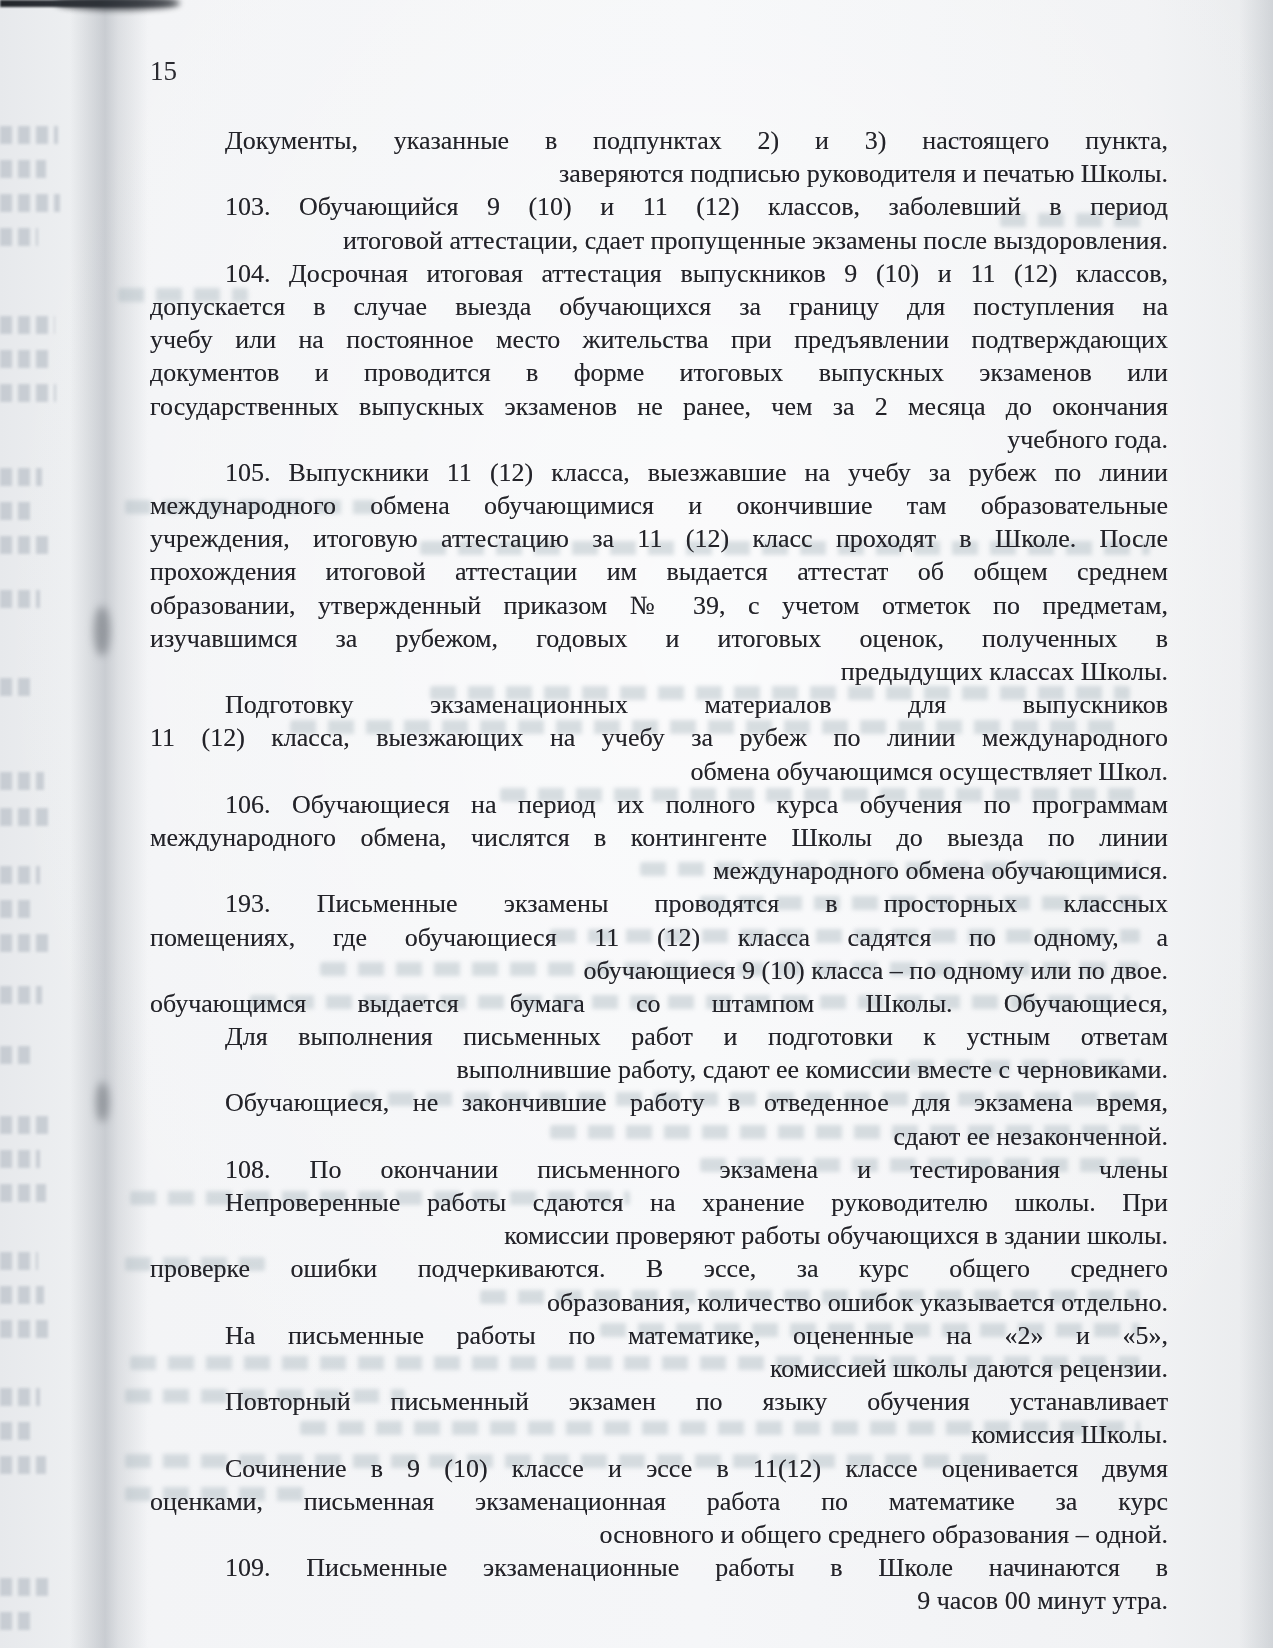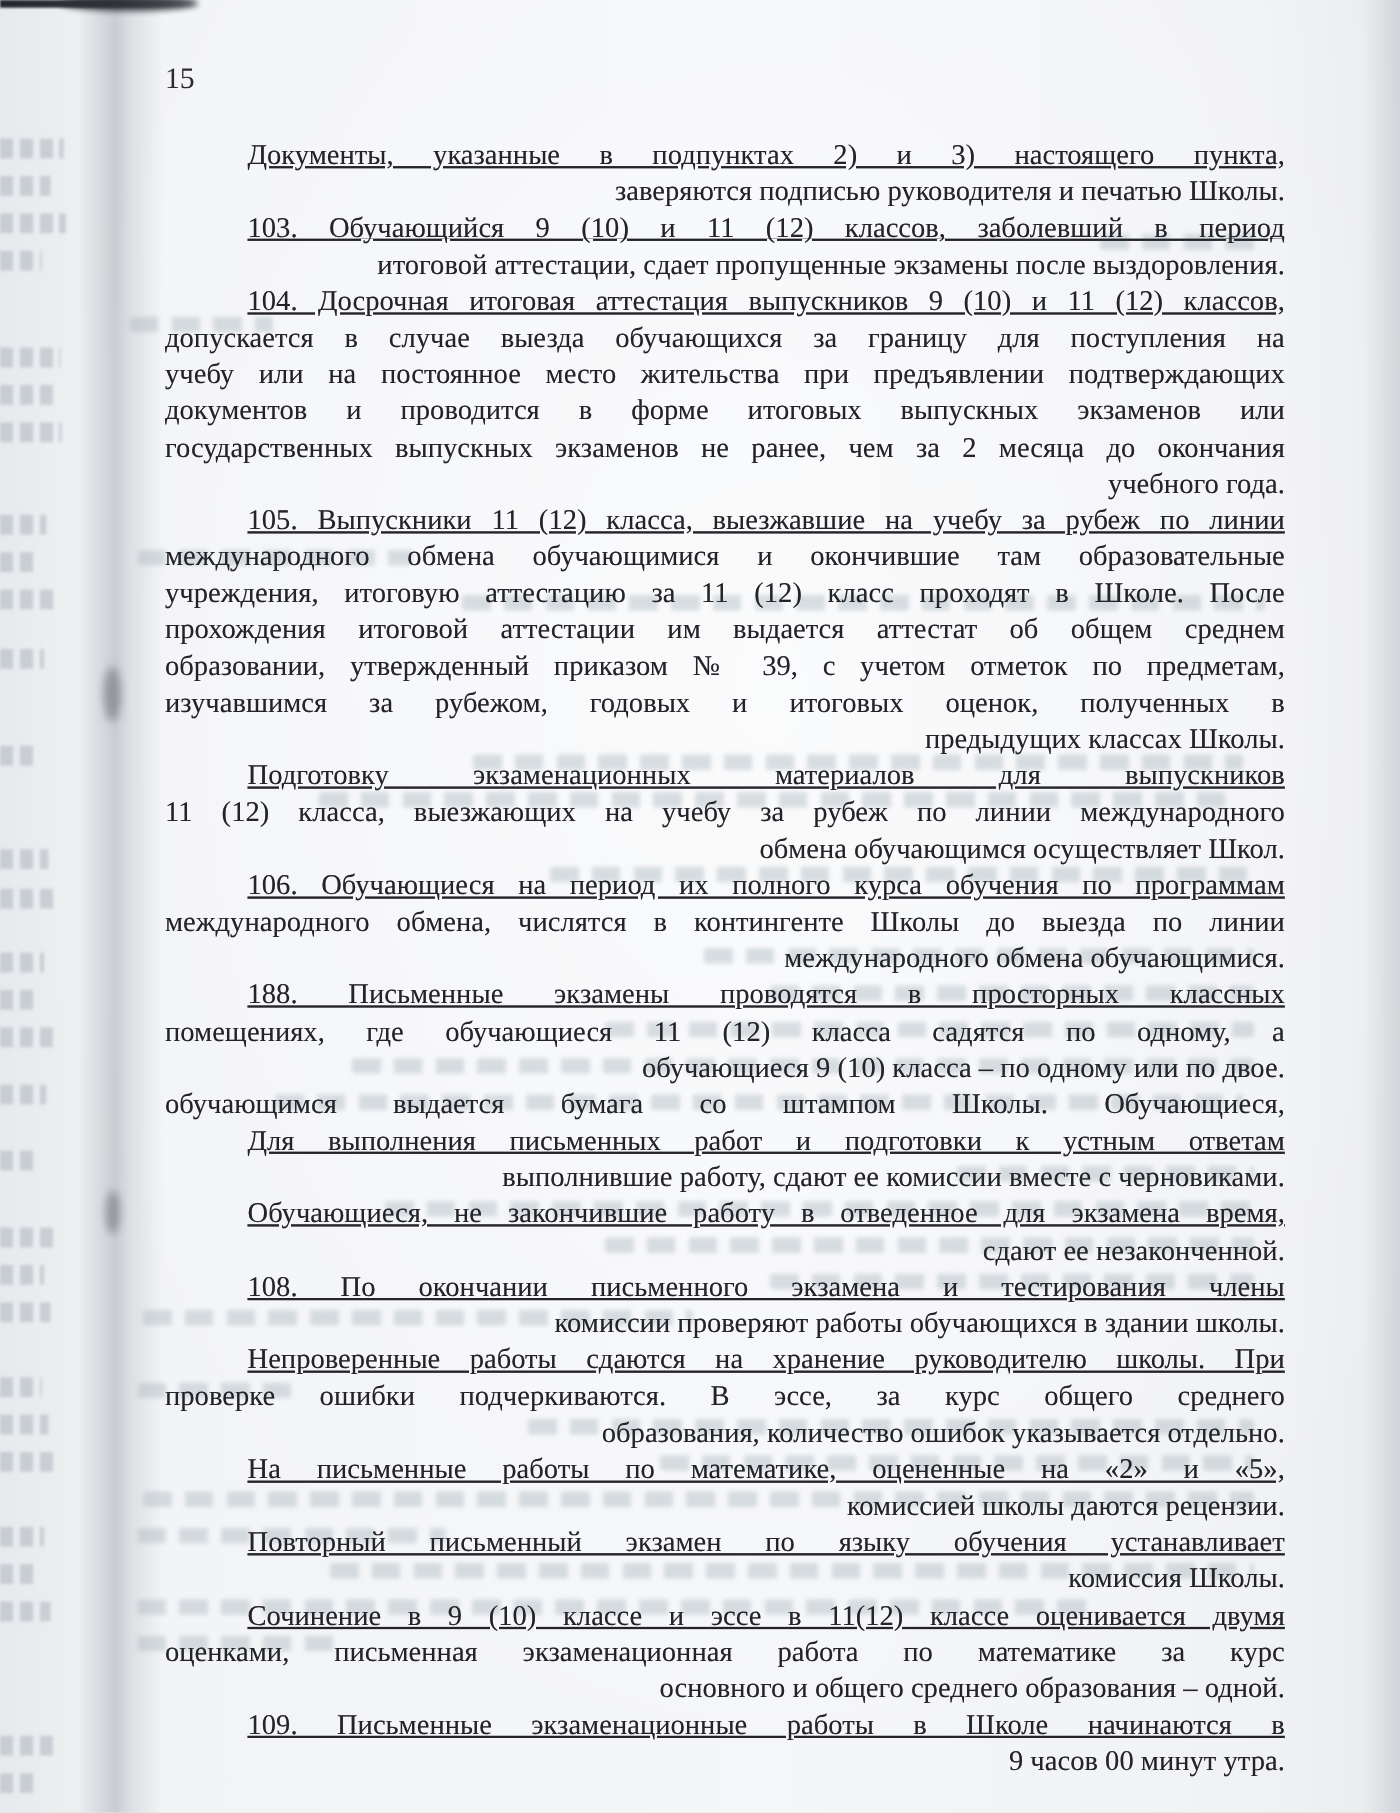--- a/index.html
+++ b/index.html
@@ -37,21 +37,21 @@
     font-size:27px;color:#2a2a30;
   }
   .textcol{
     position:absolute;top:124px;left:150px;width:1018px;
     font-size:26px;color:#232329;
     text-shadow:0 0 .4px rgba(20,20,25,.4);
   }
   .line{height:33.2px;line-height:33.2px;}
   .line.j{text-align:justify;text-align-last:justify;}
   .line.l{text-align:right;}
-  .line.indent{padding-left:75px;text-decoration:underline;}
+  .line.indent{padding-left:75px;}
   
   .artifact-layer{position:absolute;inset:0;pointer-events:none;}
   .bleed{
     position:absolute;height:14px;border-radius:3px;
     background:repeating-linear-gradient(90deg,#a8b6bd 0 26px,rgba(168,182,189,0) 26px 38px);
     filter:blur(2px);opacity:.42;
   }
   .frag{
     position:absolute;left:0;height:18px;
     background:repeating-linear-gradient(90deg,#aeb6bf 0 12px,rgba(174,182,191,0) 12px 18px);
@@ -147,31 +147,31 @@
       <div class="line j">прохождения итоговой аттестации им выдается аттестат об общем среднем</div>
       <div class="line j">образовании, утвержденный приказом № 39, с учетом отметок по предметам,</div>
       <div class="line j">изучавшимся за рубежом, годовых и итоговых оценок, полученных в</div>
       <div class="line l">предыдущих классах Школы.</div>
       <div class="line j indent">Подготовку экзаменационных материалов для выпускников</div>
       <div class="line j">11 (12) класса, выезжающих на учебу за рубеж по линии международного</div>
       <div class="line l">обмена обучающимся осуществляет Школ.</div>
       <div class="line j indent">106. Обучающиеся на период их полного курса обучения по программам</div>
       <div class="line j">международного обмена, числятся в контингенте Школы до выезда по линии</div>
       <div class="line l">международного обмена обучающимися.</div>
-      <div class="line j indent">188. Письменные экзамены проводятся в просторных классных</div>
+      <div class="line j indent">193. Письменные экзамены проводятся в просторных классных</div>
       <div class="line j">помещениях, где обучающиеся 11 (12) класса садятся по одному, а</div>
       <div class="line l">обучающиеся 9 (10) класса – по одному или по двое.</div>
       <div class="line j">обучающимся выдается бумага со штампом Школы. Обучающиеся,</div>
       <div class="line j indent">Для выполнения письменных работ и подготовки к устным ответам</div>
       <div class="line l">выполнившие работу, сдают ее комиссии вместе с черновиками.</div>
       <div class="line j indent">Обучающиеся, не закончившие работу в отведенное для экзамена время,</div>
       <div class="line l">сдают ее незаконченной.</div>
       <div class="line j indent">108. По окончании письменного экзамена и тестирования члены</div>
+      <div class="line j indent">Непроверенные работы сдаются на хранение руководителю школы. При</div>
       <div class="line l">комиссии проверяют работы обучающихся в здании школы.</div>
-      <div class="line j indent">Непроверенные работы сдаются на хранение руководителю школы. При</div>
       <div class="line j">проверке ошибки подчеркиваются. В эссе, за курс общего среднего</div>
       <div class="line l">образования, количество ошибок указывается отдельно.</div>
       <div class="line j indent">На письменные работы по математике, оцененные на «2» и «5»,</div>
       <div class="line l">комиссией школы даются рецензии.</div>
       <div class="line j indent">Повторный письменный экзамен по языку обучения устанавливает</div>
       <div class="line l">комиссия Школы.</div>
       <div class="line j indent">Сочинение в 9 (10) классе и эссе в 11(12) классе оценивается двумя</div>
       <div class="line j">оценками, письменная экзаменационная работа по математике за курс</div>
       <div class="line l">основного и общего среднего образования – одной.</div>
       <div class="line j indent">109. Письменные экзаменационные работы в Школе начинаются в</div>

